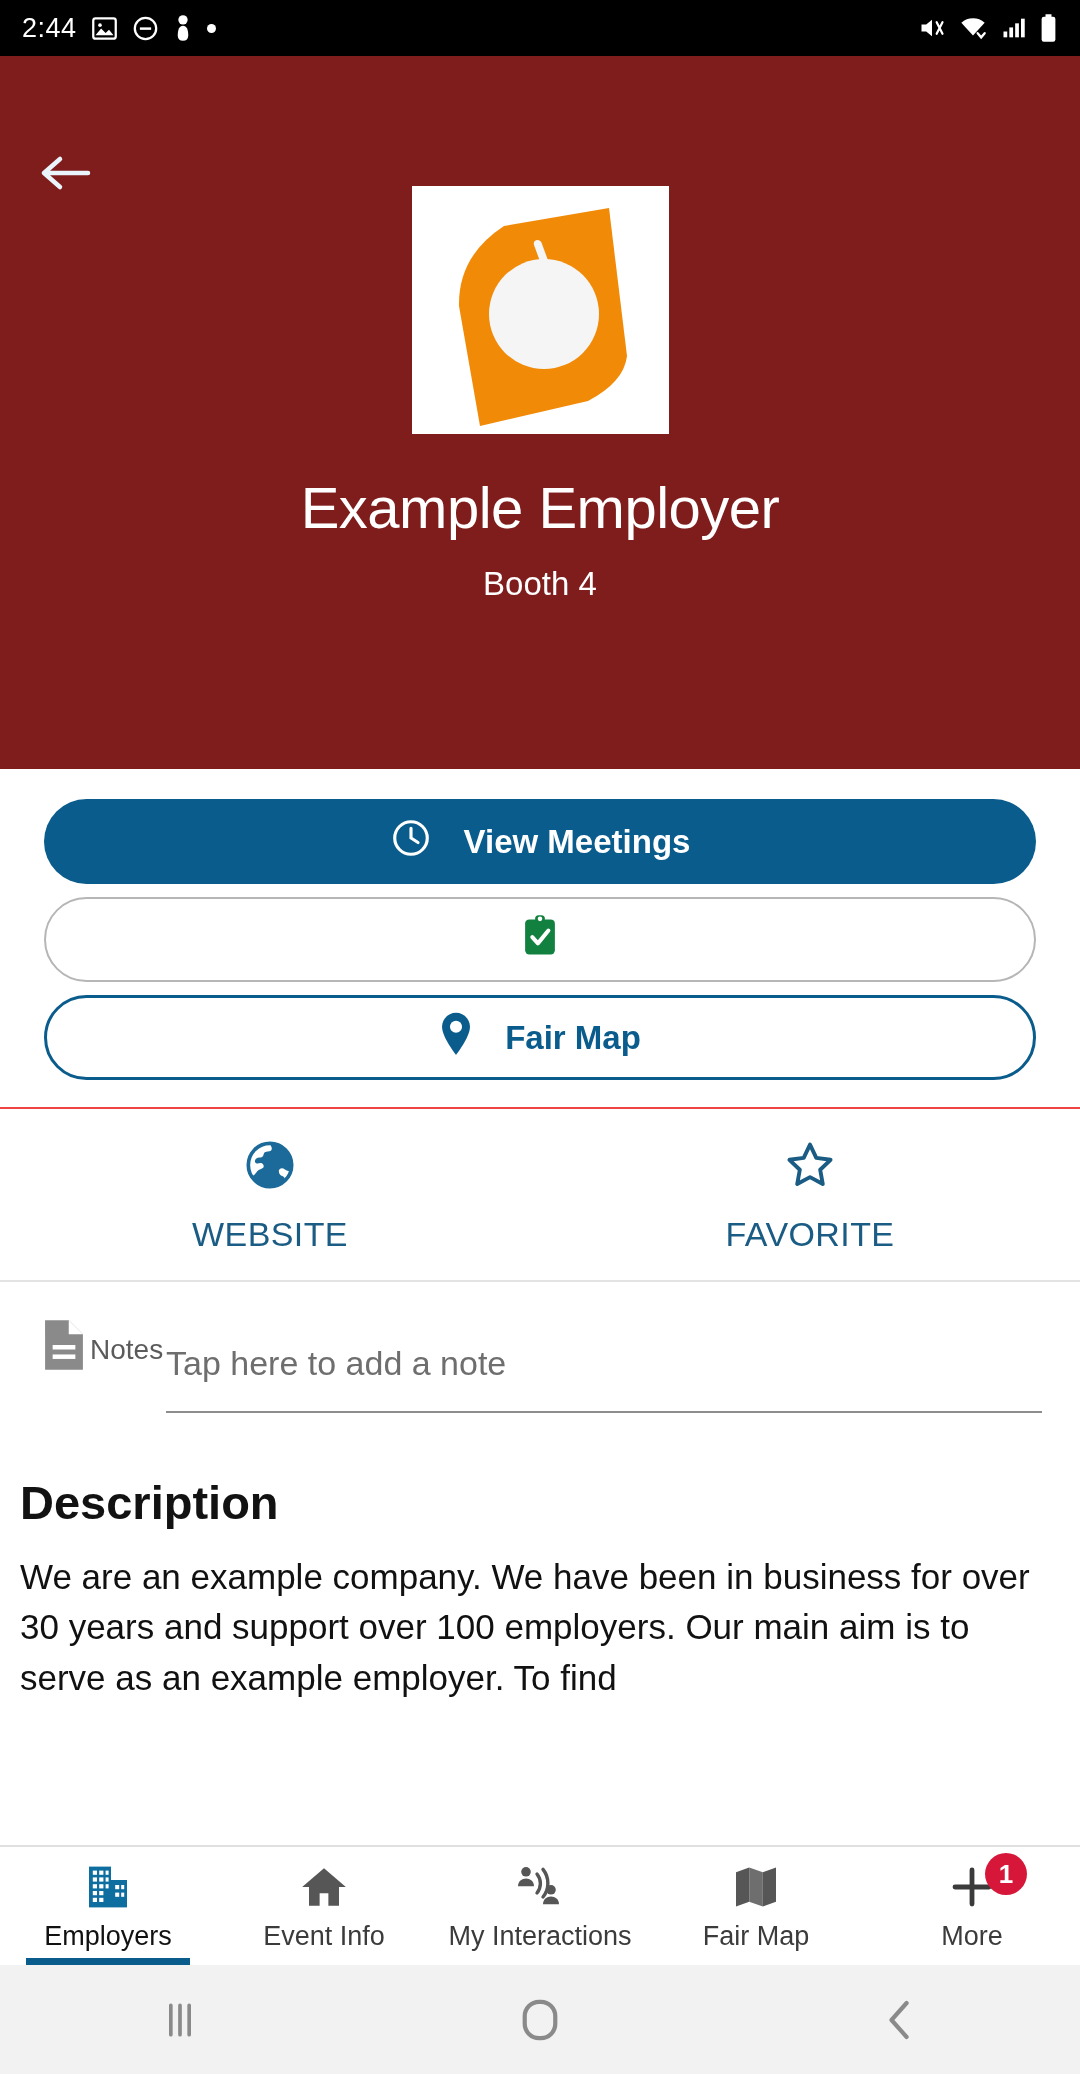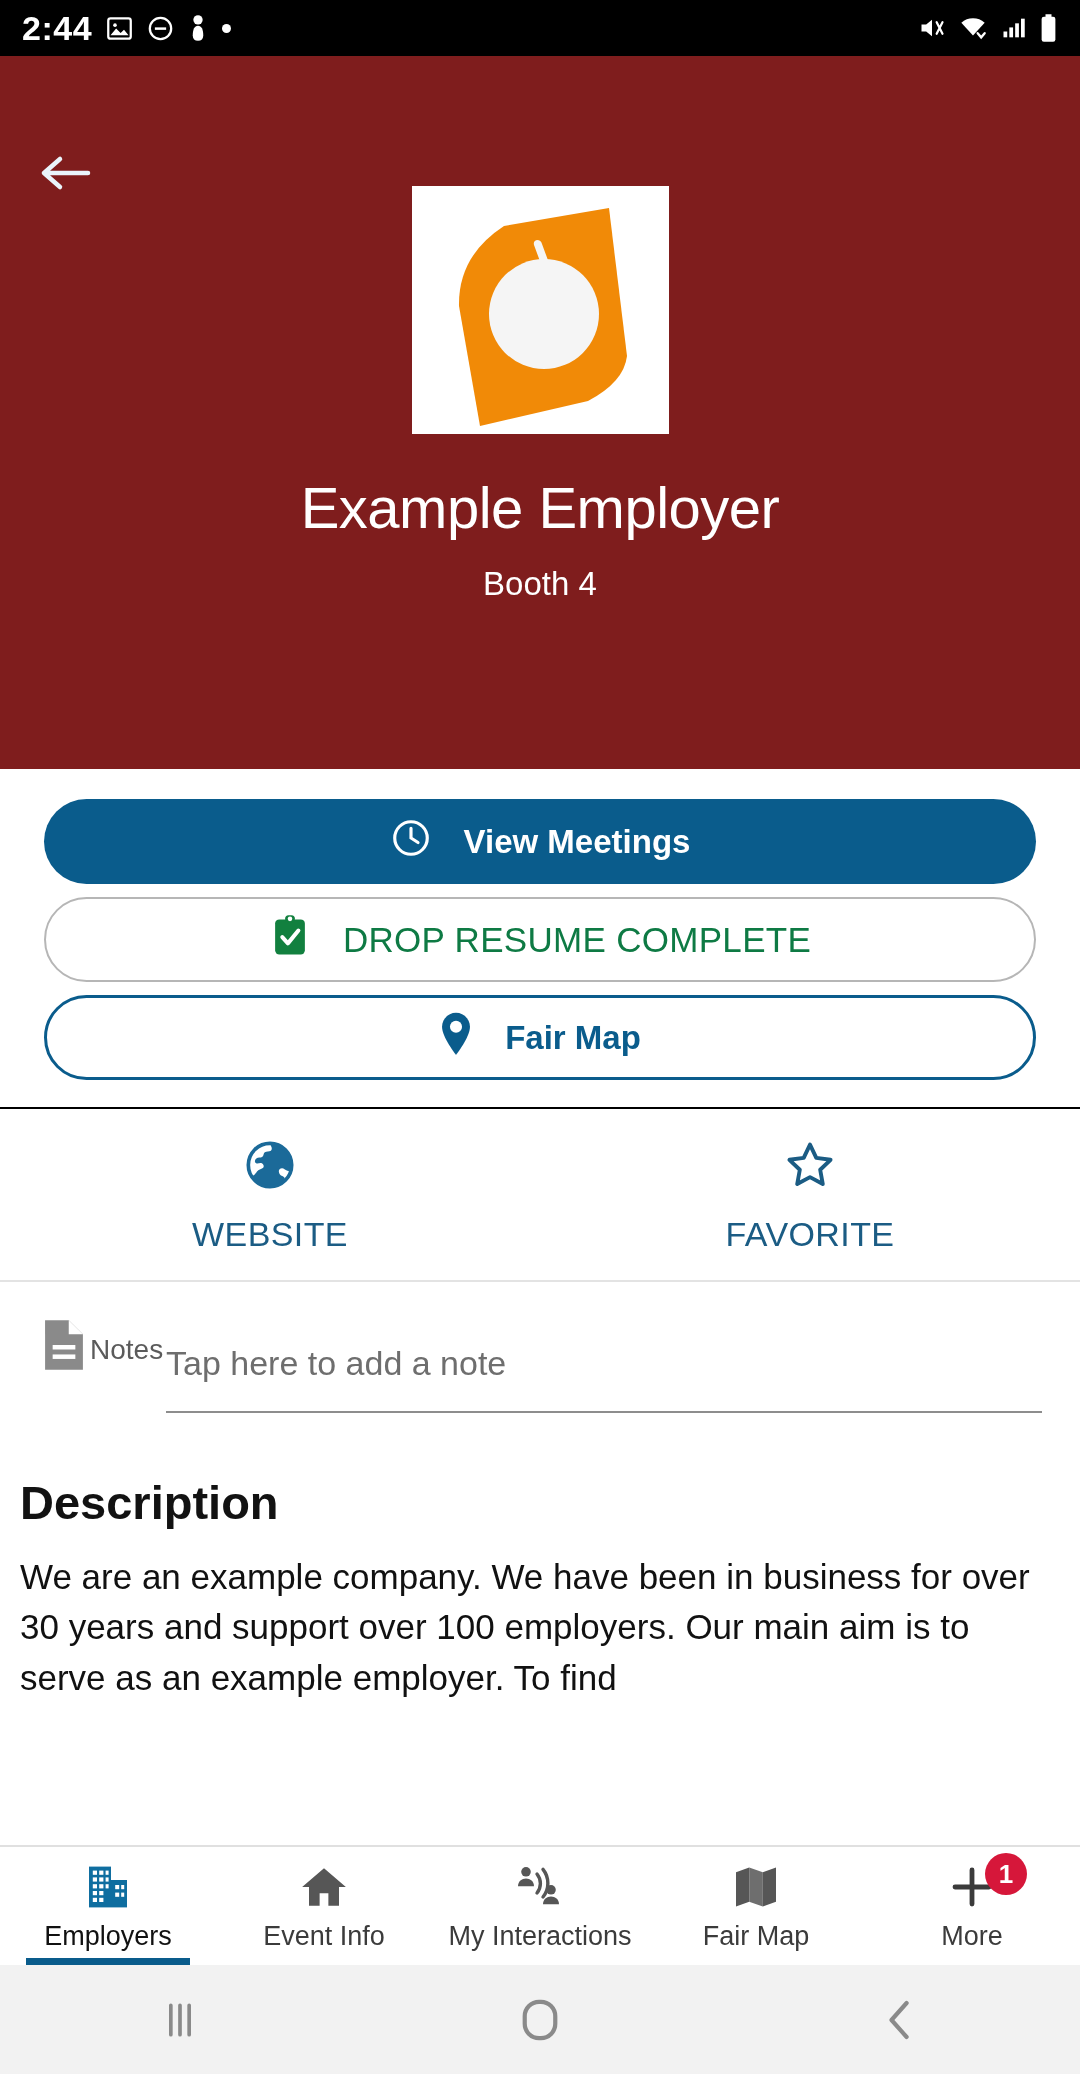--- a/index.html
+++ b/index.html
@@ -10,21 +10,21 @@
     overflow: hidden;
   }
   .screen { position: relative; width: 1080px; height: 2074px; background:#fff; }
 
   
   .statusbar {
     height: 56px; background:#000; color:#fff;
     display:flex; align-items:center; padding:0 22px;
   }
   .sb-left { display:flex; align-items:center; gap:14px; }
-  .sb-time { font-size:34px; letter-spacing:0.5px; font-weight:700; }
+  .sb-time { font-size:27px; letter-spacing:0.5px; font-weight:400; }
   .sb-right { margin-left:auto; display:flex; align-items:center; gap:10px; }
   .sb-ico { display:flex; align-items:center; justify-content:center; }
   .sb-dot { width:9px; height:9px; border-radius:50%; background:#fff; }
 
   
   .header {
     background:#7f1d1d; width:100%; height:713px;
     position:relative; padding-top:34px;
   }
   .back-btn {
@@ -56,21 +56,21 @@
     background:#fff; border:2px solid #b6b6b6; color:#0E7A44; font-weight:400;
     font-size:35px; letter-spacing:0.3px;
   }
   .btn-outline-blue {
     background:#fff; border:3px solid #0A5C8C; color:#0A5C8C; font-weight:bold;
   }
 
   
   .quick-row {
     display:flex; margin-top:27px;
-    border-top:2px solid #000000; border-bottom:2px solid #e3e3e3;
+    border-top:2px solid #ef4444; border-bottom:2px solid #e3e3e3;
   }
   .quick-item {
     flex:1; padding:30px 0 26px; display:flex; flex-direction:column;
     align-items:center; gap:20px;
   }
   .quick-label { color:#1B5C84; font-size:34px; letter-spacing:0.4px; }
 
   
   .notes-row { display:flex; align-items:flex-start; padding:34px 38px 0; gap:30px; }
   .notes-left { display:flex; align-items:center; width:98px; }
@@ -206,21 +206,20 @@
 
     <div class="btn btn-outline-gray">
       <span>
         <svg width="42" height="46" viewBox="0 0 24 26">
           <rect x="3.5" y="3.5" width="17" height="20" rx="2.4" fill="#12803F"></rect>
           <rect x="9.2" y="1.2" width="5.6" height="4" rx="2" fill="#12803F"></rect>
           <circle cx="12" cy="3.2" r="1.3" fill="#ffffff"></circle>
           <path d="M7.6 13.6l3.2 3.6 6-7.3" stroke="#fff" stroke-width="2.3" fill="none" stroke-linecap="round" stroke-linejoin="round"></path>
         </svg>
       </span>
-      <span>DROP RESUME COMPLETE</span>
     </div>
 
     <div class="btn btn-outline-blue">
       <span>
         <svg width="34" height="46" viewBox="0 0 18 24">
             <path d="M9 0.8C4.9.8 1.6 4.1 1.6 8.2c0 5.6 7.4 14.9 7.4 14.9s7.4-9.3 7.4-14.9C16.4 4.1 13.1.8 9 .8z" fill="#0A5C8C"></path>
             <circle cx="9" cy="8.2" r="3.2" fill="#fff"></circle>
           </svg>
       </span>
       <span>Fair Map</span>

